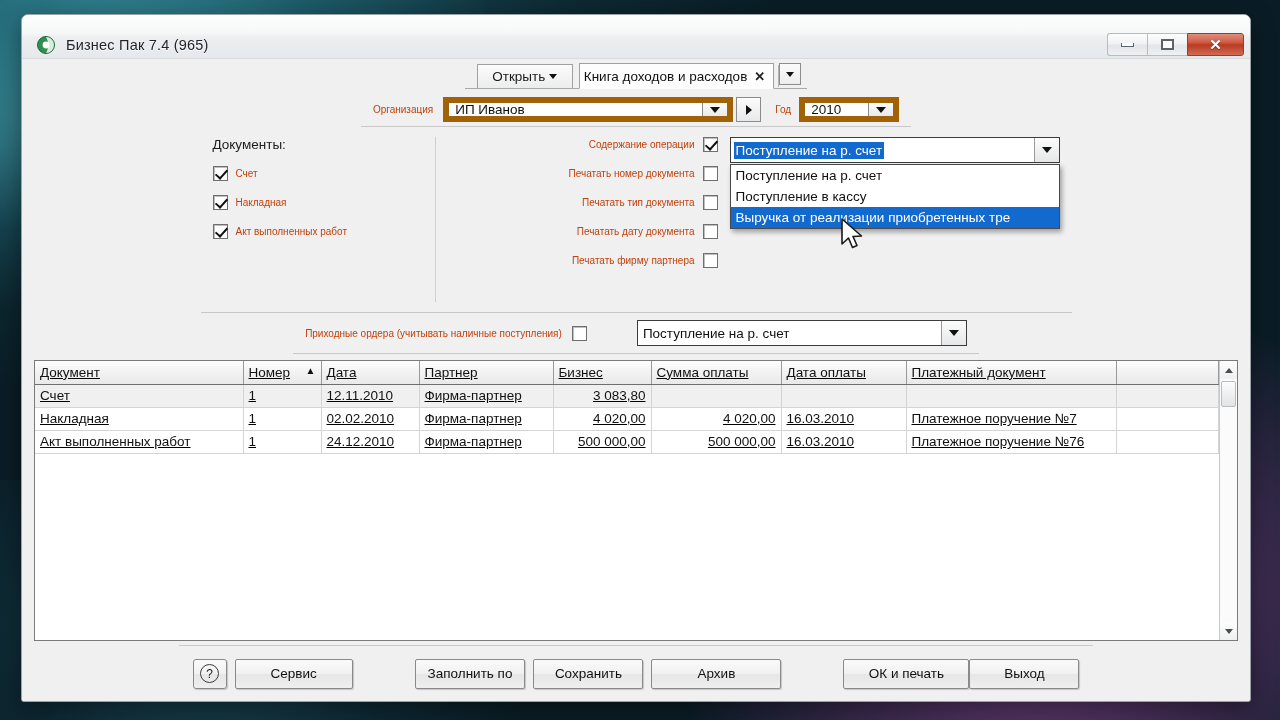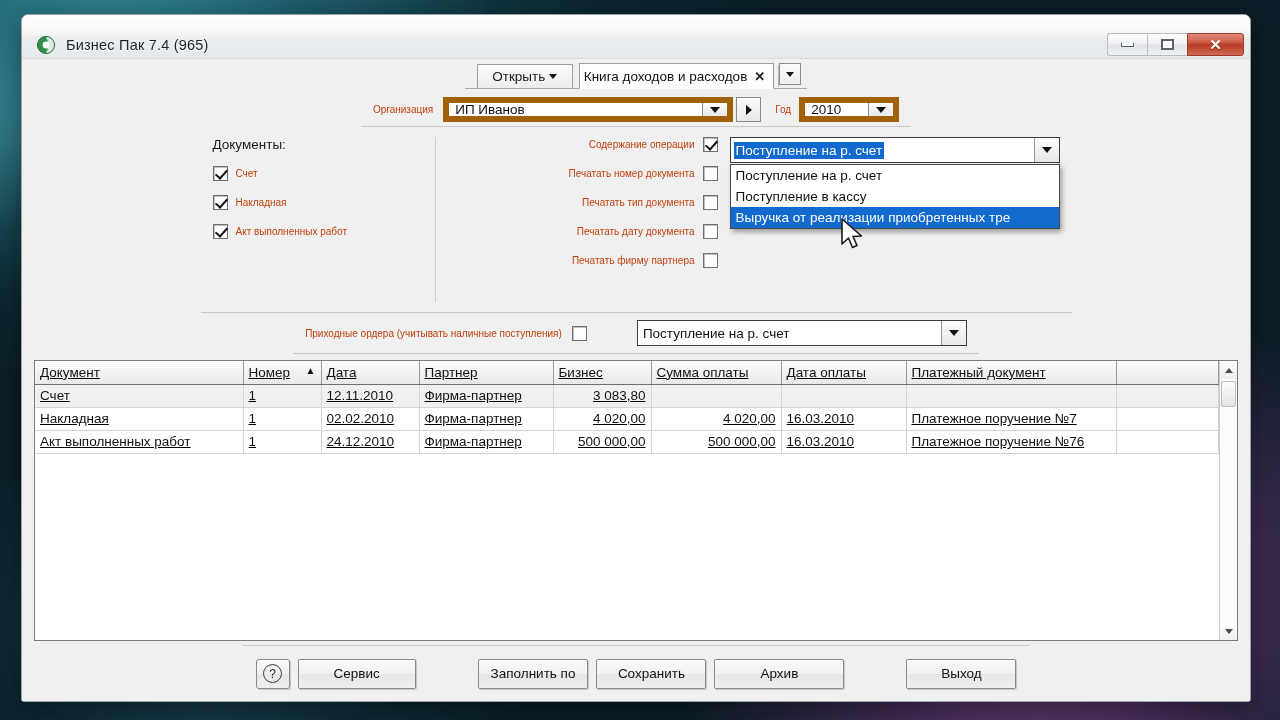--- a/index.html
+++ b/index.html
@@ -513,20 +513,21 @@
       </div>
       <div class="sp-8"></div>
       <div class="btn" style="min-width:118px">Сервис</div>
       <div class="sp-60"></div>
       <div class="btn" style="min-width:110px">Заполнить по</div>
       <div class="sp-8"></div>
       <div class="btn" style="min-width:110px">Сохранить</div>
       <div class="sp-8"></div>
       <div class="btn" style="min-width:130px">Архив</div>
       <div class="sp-60"></div>
+      <div class="btn" style="min-width:126px">ОК и печать</div>
       <div class="spacer"></div>
       <div class="btn" style="min-width:110px">Выход</div>
     </div>
 
   </div>
 </div>
 
 <span class="cursor">
   <svg width="26" height="36" viewBox="0 0 26 36">
     <path d="M2 1 L2 26 L8.5 20 L12.5 29.5 L17 27.5 L13 18.5 L21.5 18 Z" fill="#ffffff" stroke="#1a1a1a" stroke-width="1.6" stroke-linejoin="round"></path>

